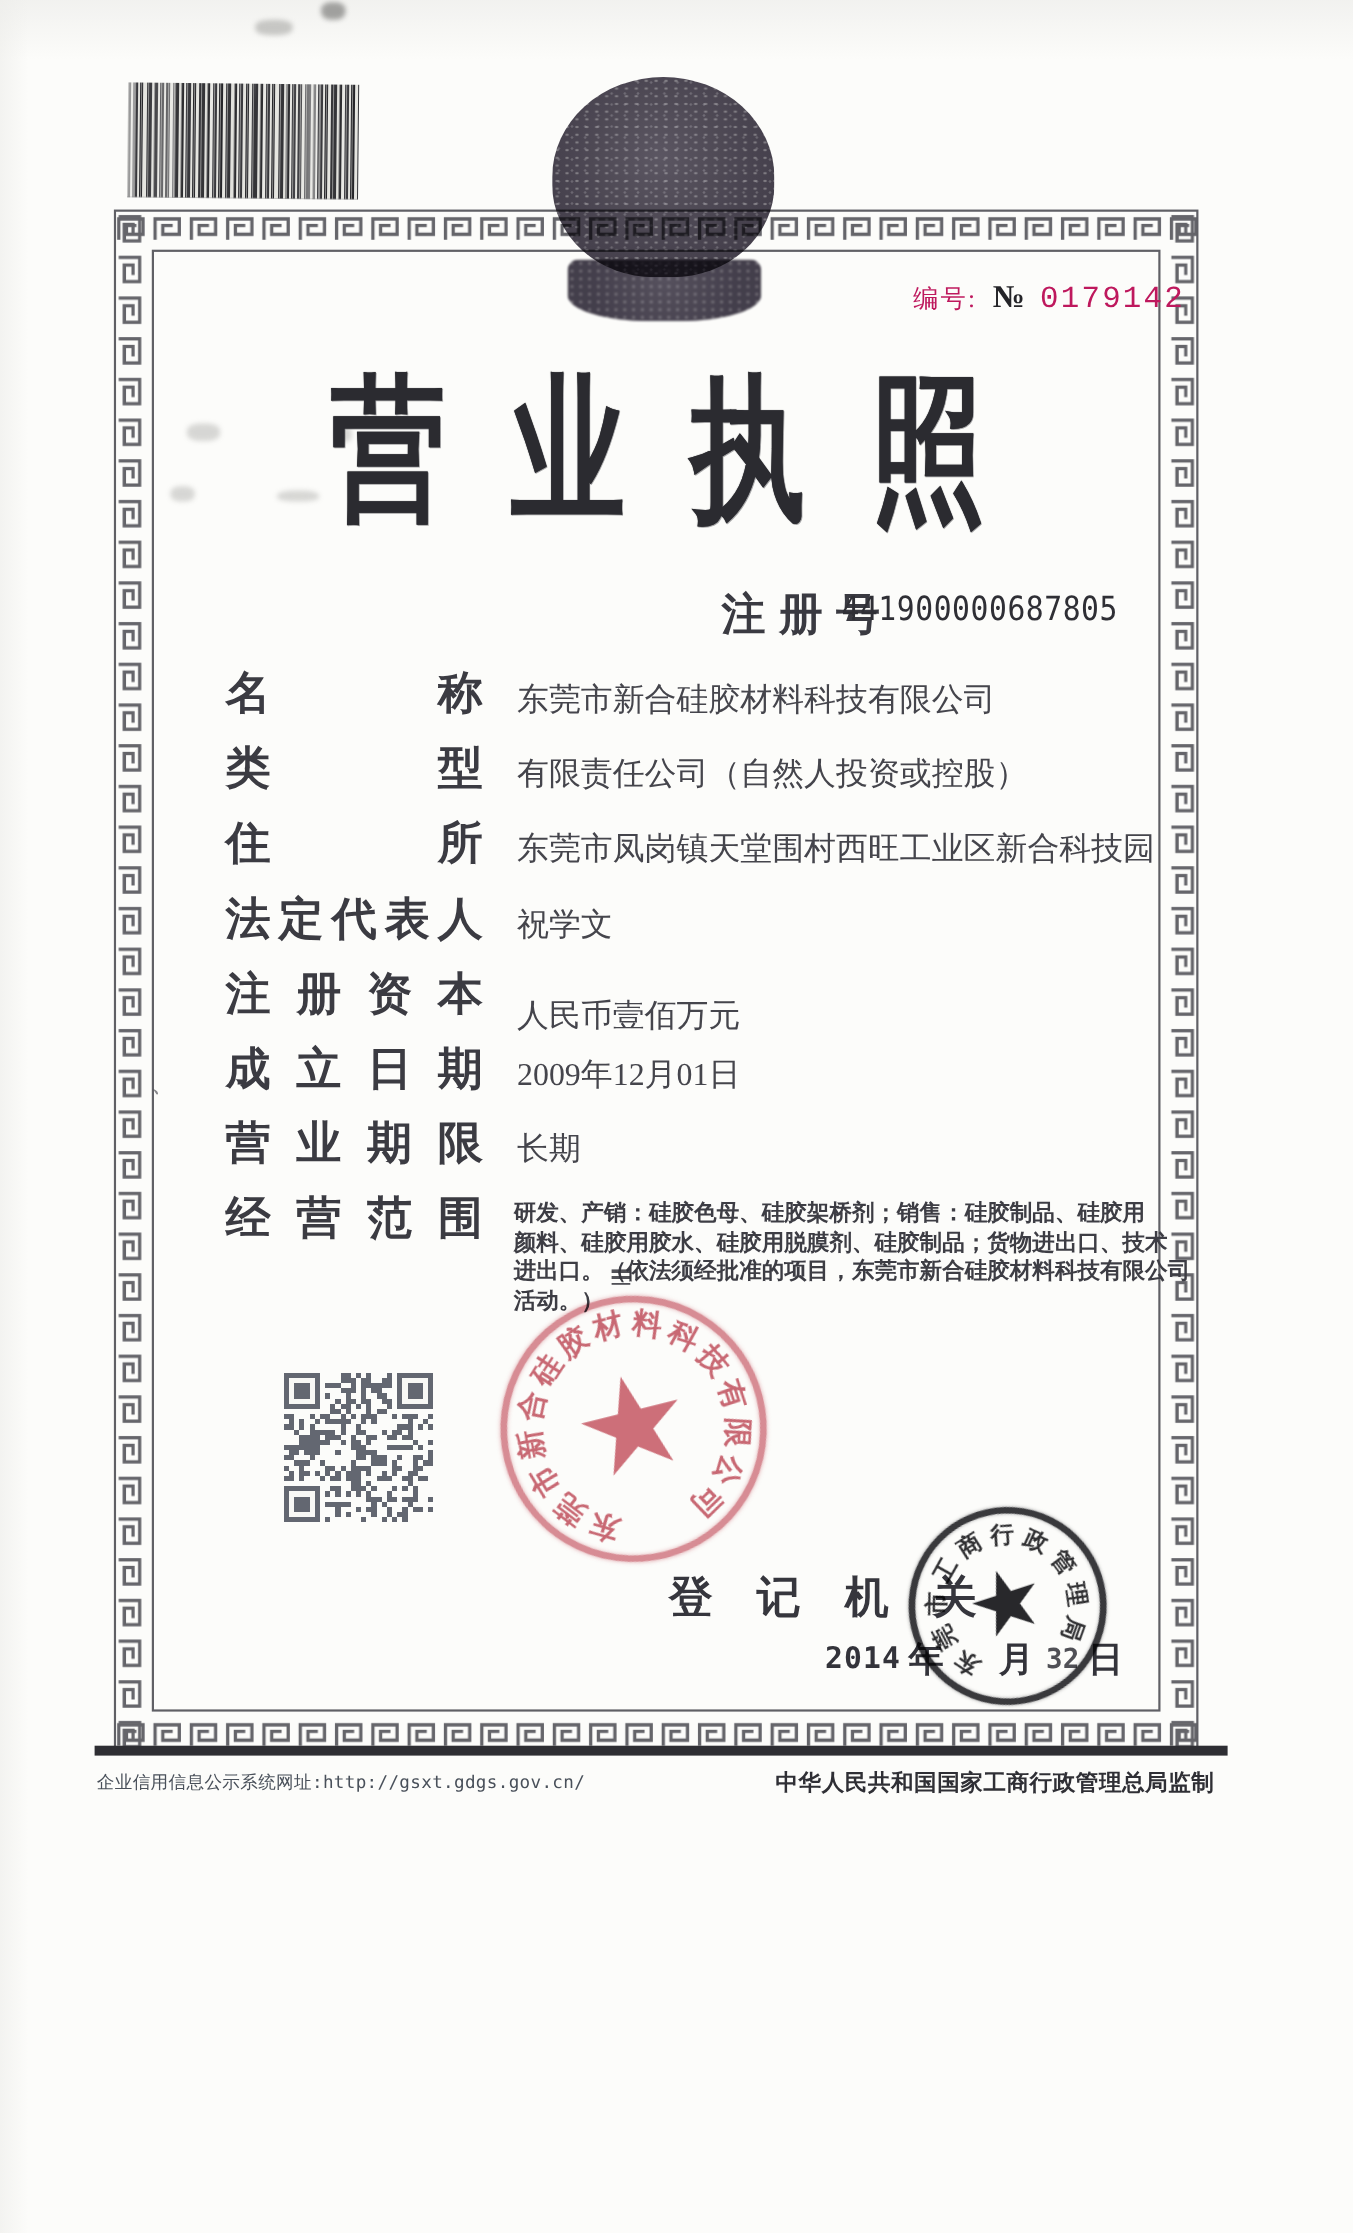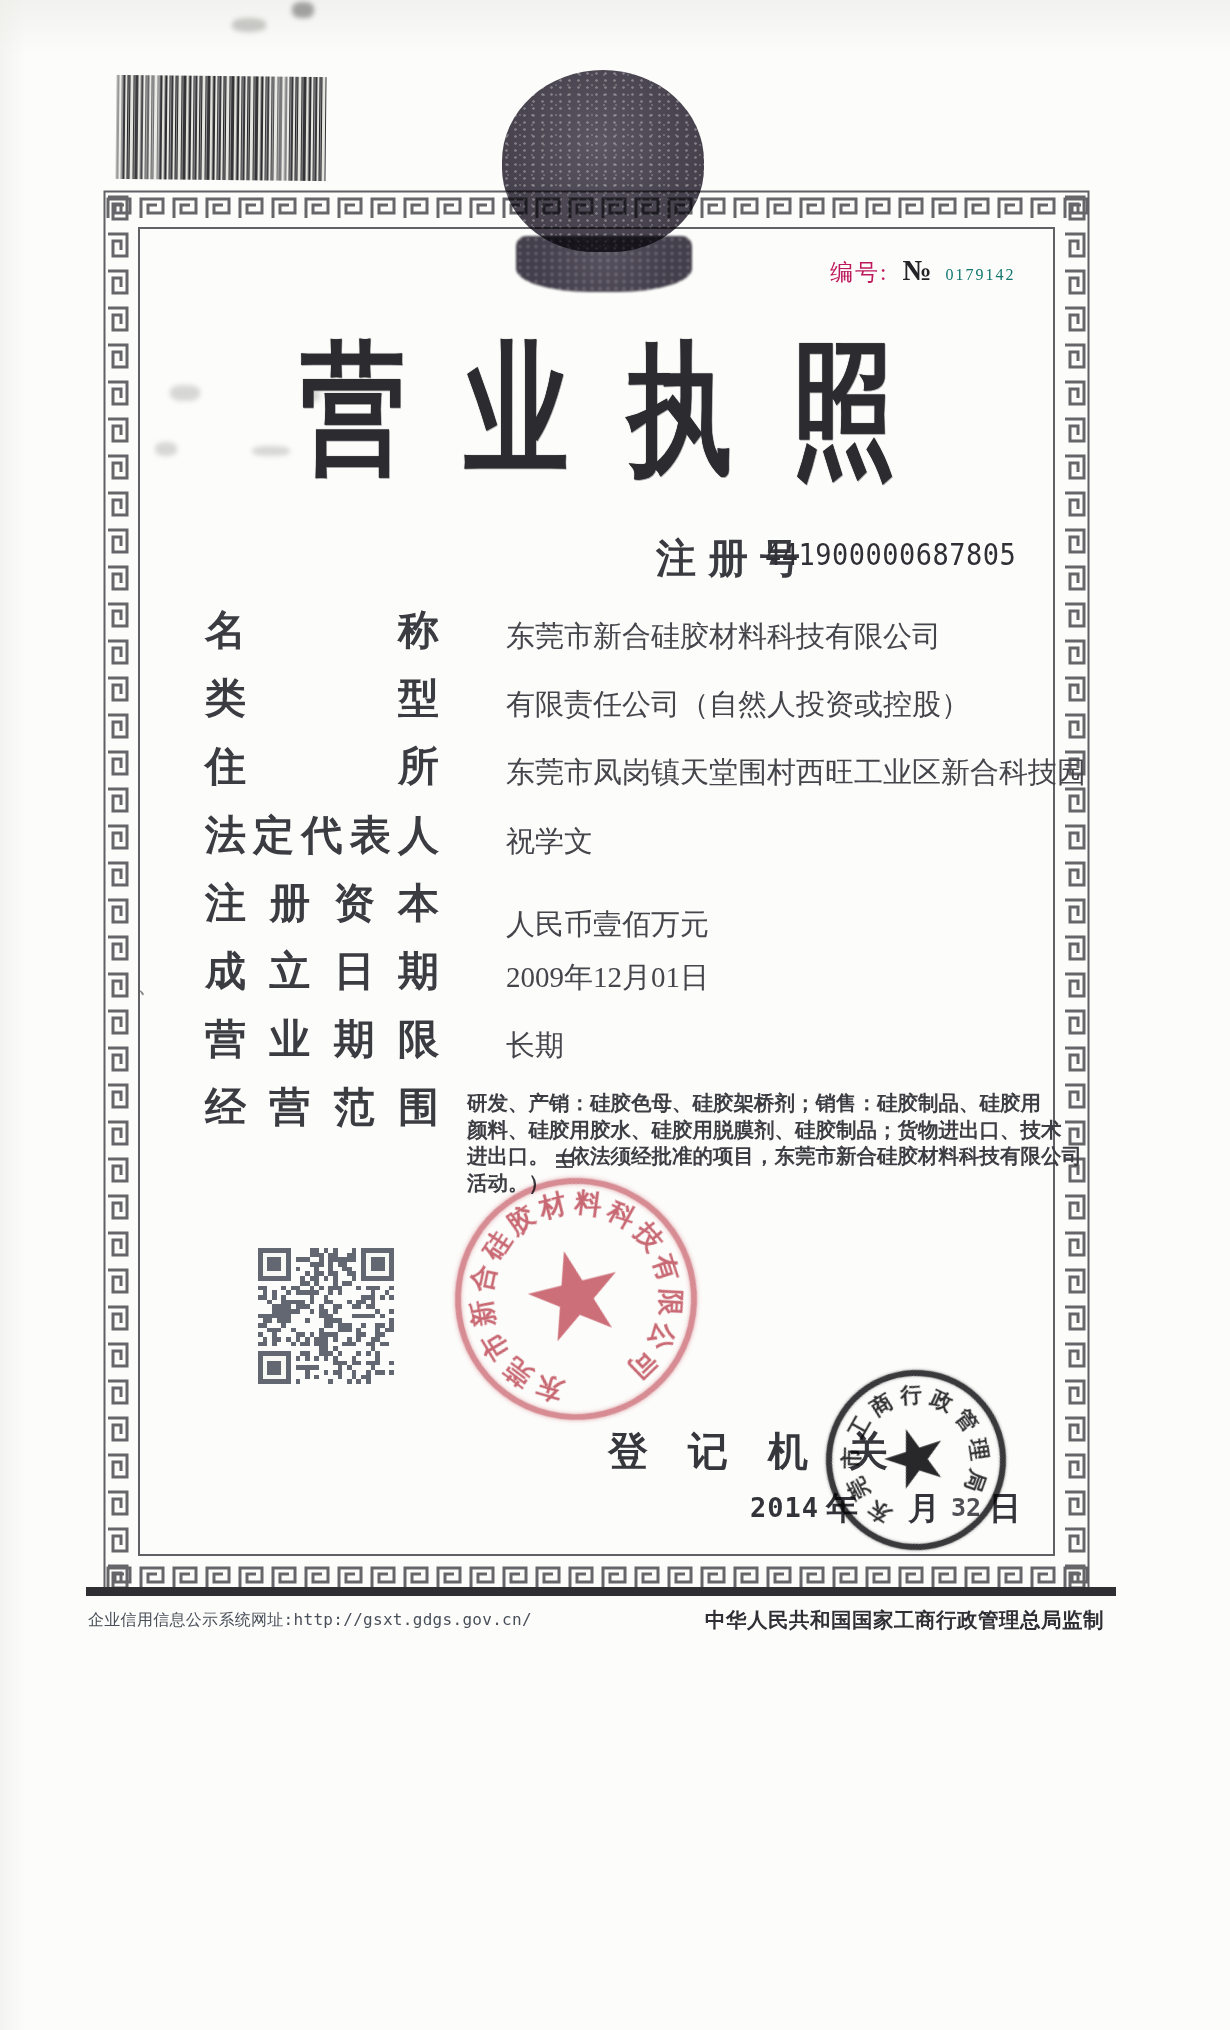--- a/index.html
+++ b/index.html
@@ -35,38 +35,38 @@
     background-size:8px 7px,100% 100%;
     filter:blur(.8px);mix-blend-mode:multiply;z-index:3;}
 
   
   .frame{position:absolute;left:103px;top:190px;z-index:1;opacity:.85;}
 
   
   .serial{position:absolute;left:830px;top:254px;z-index:4;white-space:nowrap;}
   .serial .lab{font-size:23px;letter-spacing:2px;color:#be185d;}
   .serial .nosym{font-size:29px;font-weight:bold;color:#242428;margin-left:10px;}
-  .serial .num{font-family:Liberation Serif, serif;font-size:16px;letter-spacing:2px;color:#0f766e;margin-left:10px;}
+  .serial .num{font-family:Liberation Mono, monospace;font-size:28px;letter-spacing:2px;color:#be185d;margin-left:10px;}
 
   
   .title{position:absolute;left:301px;top:338px;z-index:4;
     font-family:"DejaVu Sans",sans-serif;font-size:142px;font-weight:900;line-height:1;
     letter-spacing:82px;white-space:nowrap;color:#2b2b30;
     transform:scaleX(.73);transform-origin:0 0;
     text-shadow:0 0 1px #1f1f24,1px 1px 0 rgba(60,60,66,.4);}
 
   
   .regline{position:absolute;top:531px;z-index:4;white-space:nowrap;}
   .reg-label{left:618px;font-size:40px;font-weight:700;letter-spacing:12px;color:#3a3a41;}
   .reg-num{left:765px;top:537px;font-family:"DejaVu Sans Mono",monospace;font-size:27px;color:#2f2f35;letter-spacing:.5px;transform:scaleY(1.12);transform-origin:0 0;}
 
   
   .flabel{position:absolute;left:205px;width:234px;display:flex;justify-content:space-between;
     font-size:41px;font-weight:600;color:#3b3b42;line-height:1;z-index:4;}
-  .fvalue{position:absolute;left:470px;font-size:29px;font-weight:500;color:#45454c;line-height:1.15;z-index:4;white-space:nowrap;margin-left:36px;}
+  .fvalue{position:absolute;left:470px;font-size:29px;font-weight:500;color:#45454c;line-height:1.15;z-index:4;white-space:nowrap;}
   .scope{position:absolute;left:467px;top:1090px;width:640px;z-index:4;
     font-size:20.5px;font-weight:600;line-height:26.5px;color:#3d3d44;}
   .scope div{white-space:nowrap;}
 
   
   .qr{position:absolute;left:258px;top:1248px;width:136px;height:136px;z-index:4;opacity:.88;mix-blend-mode:multiply;}
 
   
   .seal{position:absolute;border-radius:50%;mix-blend-mode:multiply;}
   .seal .ring-ch{position:absolute;left:50%;top:50%;width:1em;height:1em;margin-left:-.5em;margin-top:-.55em;

